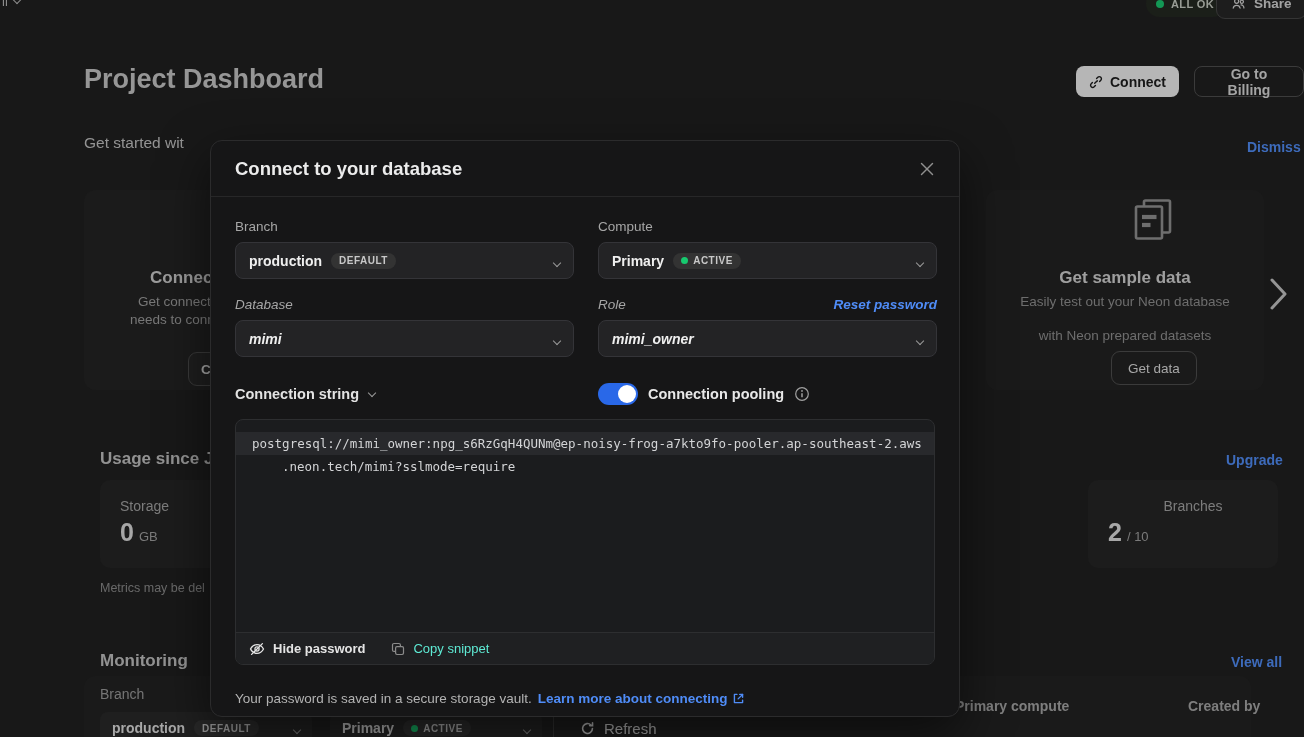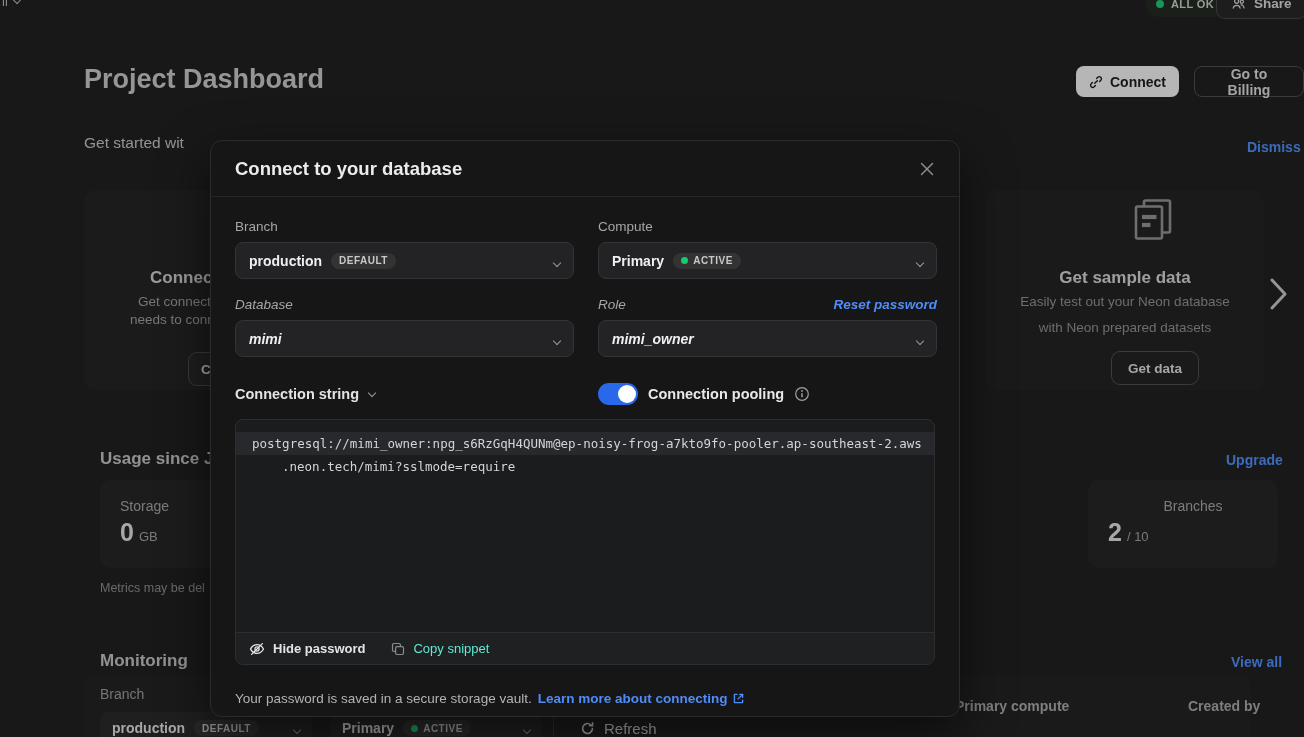--- a/index.html
+++ b/index.html
@@ -30,22 +30,22 @@
   .onb-left { left:84px; top:190px; width:380px; height:200px; }
   .onb-right { left:986px; top:190px; width:278px; height:200px; background:#212121; }
   .onb-title-frag { position:absolute; left:150px; top:268px; font-size:17px; font-weight:700; color:#cdcdcd; }
   .onb-desc1 { position:absolute; left:138px; top:294px; font-size:13.5px; color:#9d9d9d; }
   .onb-desc2 { position:absolute; left:130px; top:312px; font-size:13.5px; color:#9d9d9d; }
   .onb-btn-frag { position:absolute; left:188px; top:352px; width:70px; height:34px; border-radius:9px; border:1px solid #4a4a4a; background:#262626; color:#d9d9d9; font-size:13.5px; font-weight:600; display:flex; align-items:center; padding-left:12px; }
 
   .doc-icon { position:absolute; left:1128px; top:198px; }
   .sample-title { position:absolute; left:986px; top:268px; width:278px; text-align:center; font-size:17px; font-weight:700; color:#d2d2d2; }
   .sample-d1 { position:absolute; left:966px; top:294px; width:318px; text-align:center; font-size:13.5px; color:#8f8f8f; }
-  .sample-d2 { position:absolute; left:966px; top:320px; width:318px; text-align:center; font-size:13.5px; color:#8f8f8f; }
-  .getdata-btn { position:absolute; left:1111px; top:351px; height:34px; padding:0 16px; border-radius:9px; border:1px solid #4c4c4c; background:transparent; color:#dcdcdc; font-size:13.5px; font-weight:700; display:flex; align-items:center; }
+  .sample-d2 { position:absolute; left:966px; top:328px; width:318px; text-align:center; font-size:13.5px; color:#8f8f8f; }
+  .getdata-btn { position:absolute; left:1111px; top:351px; height:34px; padding:0 16px; border-radius:9px; border:1px solid #4c4c4c; background:transparent; color:#dcdcdc; font-size:13.5px; font-weight:400; display:flex; align-items:center; }
   .carousel-next { position:absolute; left:1266px; top:274px; color:#c4c4c4; }
 
   .usage-head { position:absolute; left:100px; top:449px; font-size:17px; font-weight:700; color:#c0c0c0; }
   .upgrade { position:absolute; left:1226px; top:452px; font-size:14px; }
   .stat-card { position:absolute; top:480px; height:88px; background:#232323; border-radius:10px; }
   .stat-label { font-size:14px; color:#a3a3a3; margin:18px 0 4px 20px; }
   .stat-value { margin-left:20px; font-size:25px; font-weight:700; color:#dcdcdc; display:flex; align-items:baseline; gap:5px; }
   .stat-unit { font-size:13px; font-weight:400; color:#a0a0a0; }
   .metrics-frag { position:absolute; left:100px; top:581px; font-size:12.5px; color:#8a8a8a; }
 

